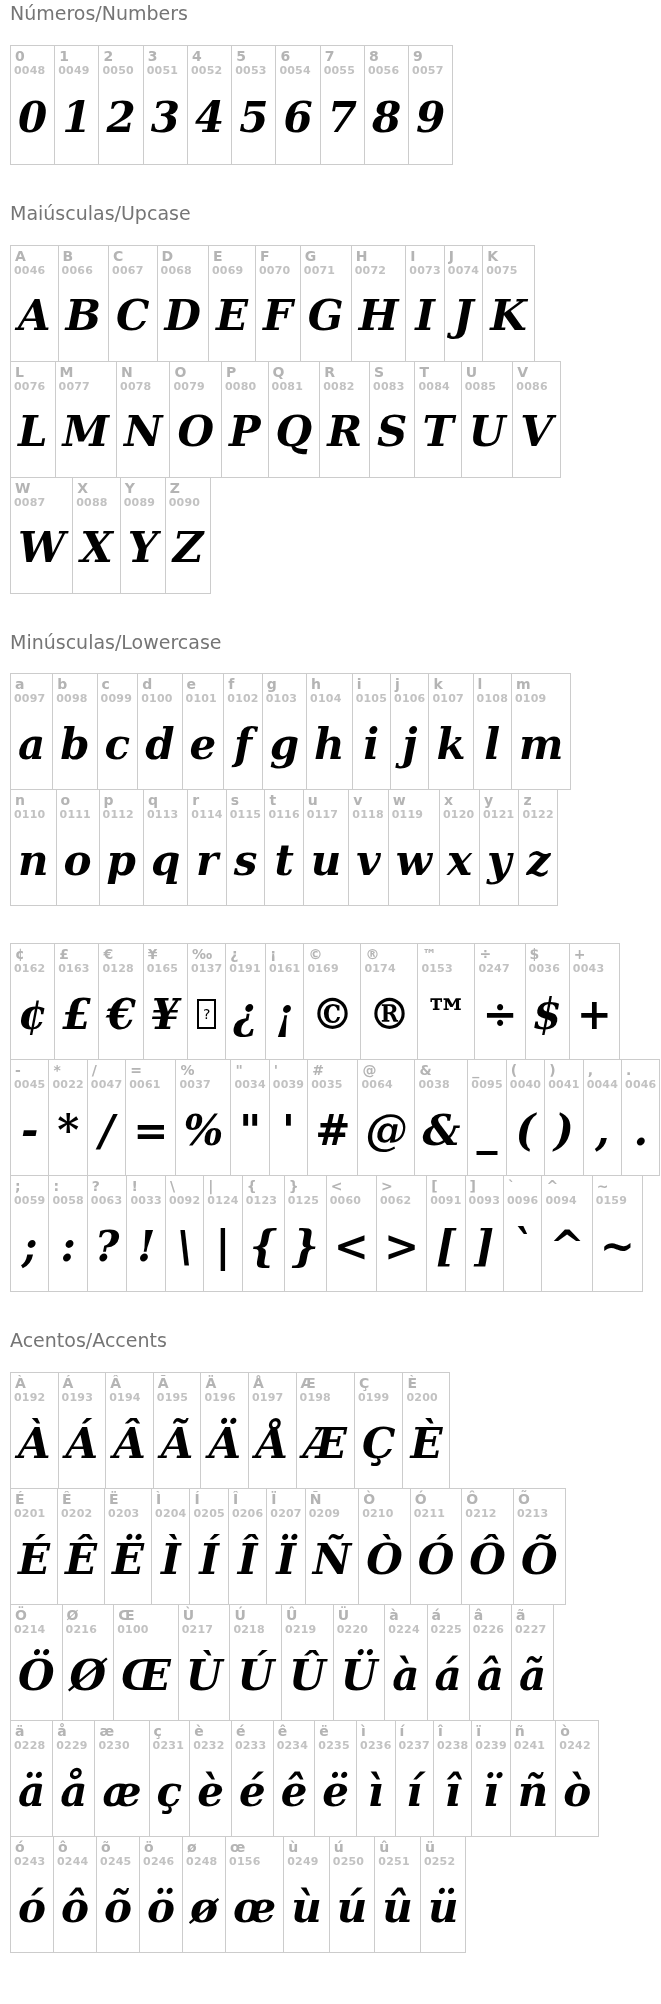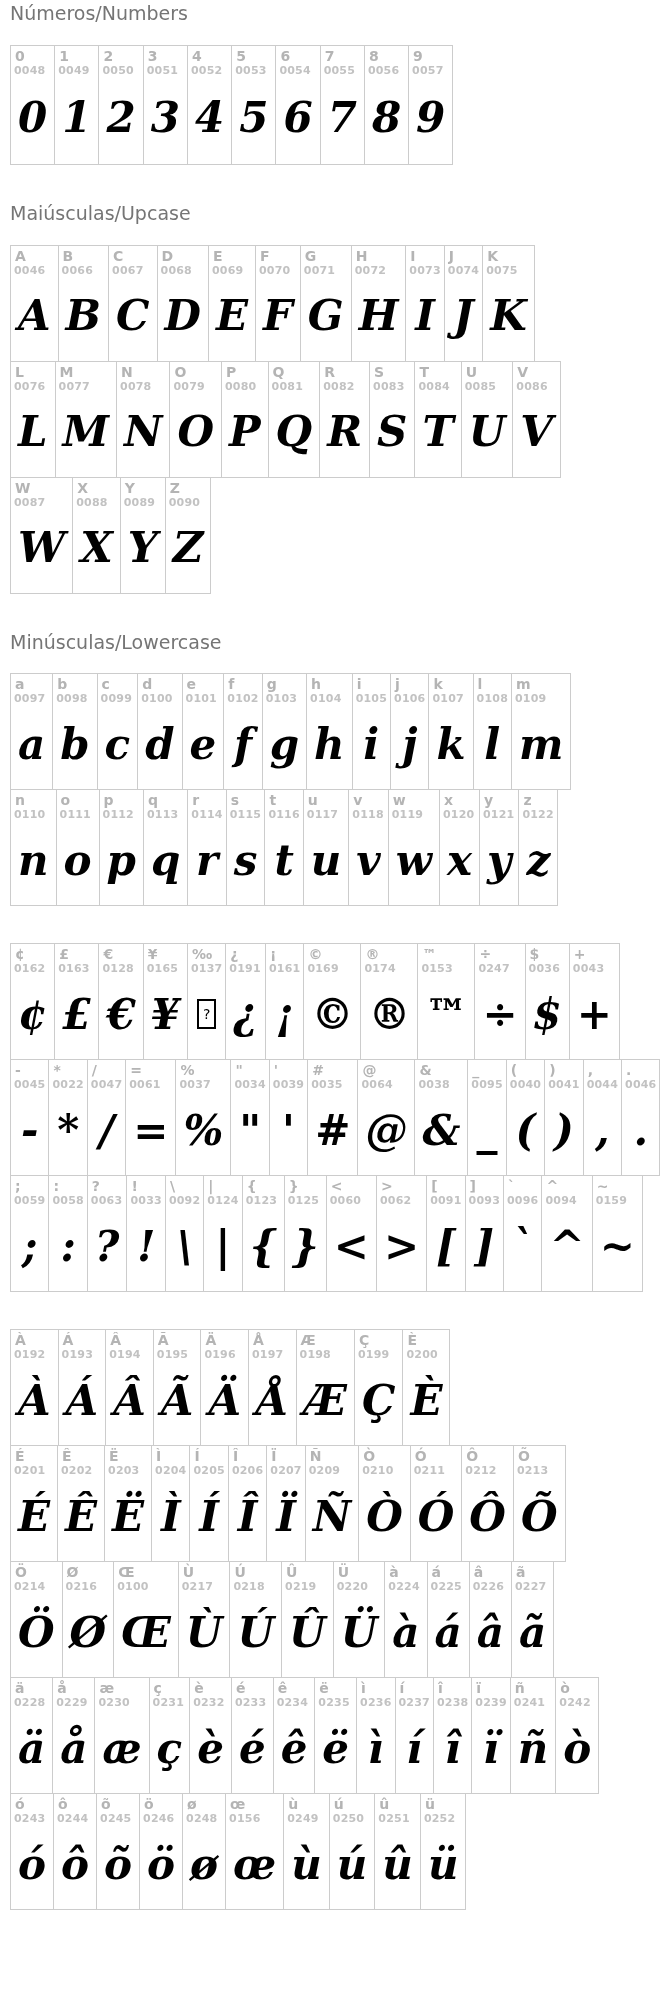--- a/index.html
+++ b/index.html
@@ -637,20 +637,21 @@
           <div class="cell">
             <div class="cell-label">~</div>
             <div class="cell-code">0159</div>
             <div class="cell-glyph">~</div>
           </div>
         </div>
       </div>
   </section>
 
   <section class="glyph-section">
+    <h2 class="section-title">Acentos/Accents</h2>
     <div class="grid">
         <div class="grid-row">
           <div class="cell">
             <div class="cell-label">À</div>
             <div class="cell-code">0192</div>
             <div class="cell-glyph">À</div>
           </div>
           <div class="cell">
             <div class="cell-label">Á</div>
             <div class="cell-code">0193</div>

